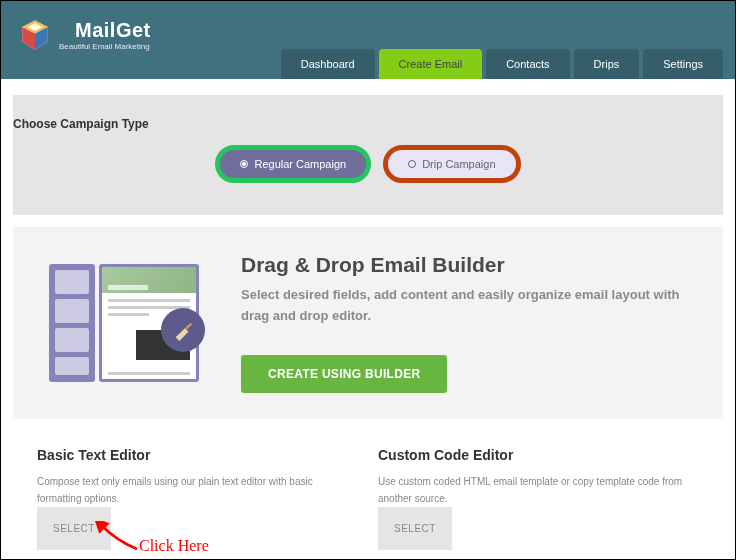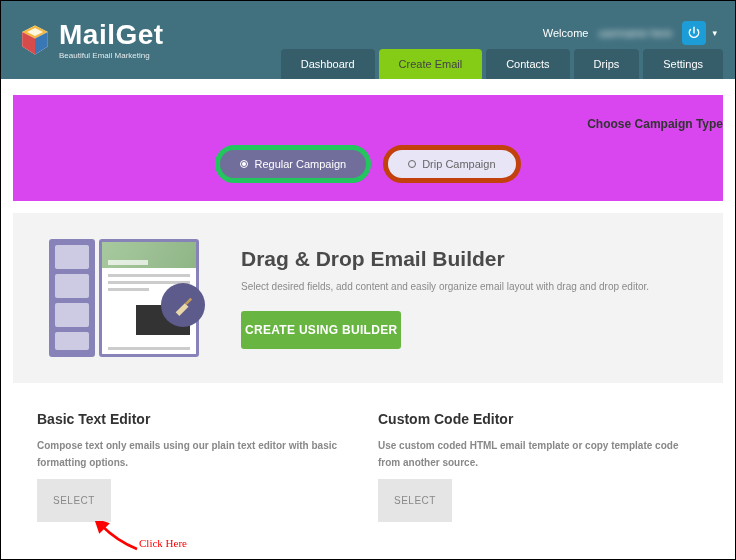--- a/index.html
+++ b/index.html
@@ -2,33 +2,33 @@
 <html><head>
 <meta charset="utf-8">
 <style>
 * { margin: 0; padding: 0; box-sizing: border-box; font-family: Arial, Helvetica, sans-serif; }
 body { background: #fff; width: 736px; height: 560px; overflow: hidden; position: relative; border: 1px solid #000; }
 
 .header { background: #41707f; height: 78px; position: relative; }
 .logo-area { position: absolute; left: 18px; top: 18px; display: flex; align-items: center; gap: 8px; }
 .logo-cube { width: 32px; height: 32px; }
 .logo-text { color: #fff; }
-.logo-title { font-size: 28px; font-weight: 600; letter-spacing: 0.5px; }
+.logo-title { font-size: 20px; font-weight: 600; letter-spacing: 0.5px; margin-left: 16px; }
 .logo-sub { font-size: 8px; opacity: 0.85; }
 
 .welcome-area { position: absolute; right: 18px; top: 20px; display: flex; align-items: center; gap: 10px; color: #fff; font-size: 11px; }
 .welcome-user { filter: blur(3px); opacity: 0.9; }
 .power-btn { width: 24px; height: 24px; background: #1d9dd8; border-radius: 4px; display: flex; align-items: center; justify-content: center; cursor: pointer; }
 .power-dropdown { color: #fff; font-size: 9px; margin-left: -4px; }
 
 .nav { position: absolute; bottom: 0; right: 12px; display: flex; gap: 4px; }
 .nav-tab { background: #365d6a; color: #fff; font-size: 11px; padding: 9px 20px; border-radius: 4px 4px 0 0; cursor: pointer; }
 .nav-tab.active { background: #84cc16; color: #444; }
 
-.campaign-type { background: #d946ef; margin: 16px 12px 12px 12px; padding: 22px 0 18px 0; text-align: right; }
+.campaign-type { background: #e5e5e5; margin: 16px 12px 12px 12px; padding: 22px 0 32px 0; text-align: left; }
 .campaign-title { font-size: 12px; font-weight: bold; color: #333; margin-bottom: 14px; }
 .campaign-options { display: flex; justify-content: center; gap: 12px; }
 .pill { padding: 8px 20px; border-radius: 20px; font-size: 11px; display: flex; align-items: center; gap: 6px; cursor: pointer; }
 .pill.selected { background: #716e9c; color: #fff; border: 5px solid #22c55e; }
 .pill.unselected { background: #e7e5f6; color: #666; border: 5px solid #c2410c; }
 .radio-dot { width: 8px; height: 8px; border-radius: 50%; border: 1px solid currentColor; display: inline-block; position: relative; }
 .pill.selected .radio-dot::after { content: ""; position: absolute; width: 4px; height: 4px; background: #fff; border-radius: 50%; top: 1px; left: 1px; }
 
 .builder-section { background: #f3f3f3; margin: 0 12px; padding: 26px 36px; display: flex; gap: 42px; align-items: center; }
 .builder-illustration { width: 150px; height: 118px; position: relative; flex-shrink: 0; }
@@ -40,59 +40,49 @@
 .ill-header::after { content: ""; position: absolute; bottom: 3px; left: 6px; width: 40px; height: 5px; background: rgba(255,255,255,0.7); }
 .ill-lines { padding: 6px; }
 .ill-line { height: 3px; background: #ccc; margin-bottom: 4px; }
 .ill-line.short { width: 50%; }
 .ill-photo { height: 30px; background: #333; margin: 4px 6px 6px 34px; }
 .ill-circle { position: absolute; right: -6px; top: 44px; width: 44px; height: 44px; background: #5d5a8c; border-radius: 50%; display: flex; align-items: center; justify-content: center; }
 .ill-brush { width: 22px; height: 22px; }
 
 .builder-text { flex: 1; }
 .builder-title { font-size: 21px; color: #4a4a4a; font-weight: 600; margin-bottom: 8px; }
-.builder-desc { font-size: 10px; color: #8a8a8a; line-height: 1.6; margin-bottom: 16px; }
-.builder-btn { background: #68b541; color: #fff; border: none; padding: 12px 4px; font-size: 12px; font-weight: bold; border-radius: 3px; cursor: pointer; letter-spacing: 0.3px; }
+.builder-desc { font-size: 13px; color: #8a8a8a; line-height: 1.6; margin-bottom: 28px; font-weight: bold; }
+.builder-btn { background: #68b541; color: #fff; border: none; padding: 12px 27px; font-size: 12px; font-weight: bold; border-radius: 3px; cursor: pointer; letter-spacing: 0.3px; }
 
 .editors { display: flex; gap: 20px; margin: 28px 36px 0 36px; }
 .editor-col { flex: 1; }
 .editor-title { font-size: 14px; font-weight: 600; color: #333; margin-bottom: 10px; }
-.editor-desc { font-size: 10px; color: #888; line-height: 1.7; margin-bottom: 8px; min-height: 30px; font-weight: bold; }
+.editor-desc { font-size: 10px; color: #888; line-height: 1.7; margin-bottom: 0; min-height: 30px; }
 .select-btn { background: #e5e5e5; color: #888; border: none; padding: 16px 16px; font-size: 10px; letter-spacing: 0.5px; cursor: pointer; }
 
 .annotation { position: absolute; left: 88px; top: 520px; pointer-events: none; }
 .annotation-arrow { position: absolute; left: 0; top: 0; }
-.annotation-text { position: absolute; left: 50px; top: 16px; color: #ff0000; font-size: 11px; font-family: Georgia, serif; white-space: nowrap; }
+.annotation-text { position: absolute; left: 50px; top: 16px; color: #ff0000; font-size: 16px; font-family: Georgia, serif; white-space: nowrap; }
 </style>
 </head>
 <body>
 
 <div class="header">
   <div class="logo-area">
     <svg class="logo-cube" viewBox="0 0 40 40">
       <polygon points="20,2 36,10 36,28 20,38 4,28 4,10" fill="#fff"></polygon>
       <polygon points="20,2 36,10 20,18 4,10" fill="#f4b942"></polygon>
       <polygon points="4,10 20,18 20,38 4,28" fill="#d84b4b"></polygon>
       <polygon points="36,10 20,18 20,38 36,28" fill="#3a77b5"></polygon>
       <polygon points="20,5 30,10 20,15 10,10" fill="#fff8e0"></polygon>
     </svg>
     <div class="logo-text">
       <div class="logo-title">MailGet</div>
       <div class="logo-sub">Beautiful Email Marketing</div>
     </div>
-  </div>
-  <div class="welcome-area">
-    <span>Welcome</span>
-    <span class="welcome-user">username here</span>
-    <div class="power-btn">
-      <svg width="14" height="14" viewBox="0 0 24 24">
-        <path d="M12 2v10M6 6a8 8 0 1 0 12 0" stroke="#fff" stroke-width="2.5" fill="none" stroke-linecap="round"></path>
-      </svg>
-    </div>
-    <span class="power-dropdown">▾</span>
   </div>
   <div class="nav">
     <div class="nav-tab">Dashboard</div>
     <div class="nav-tab active">Create Email</div>
     <div class="nav-tab">Contacts</div>
     <div class="nav-tab">Drips</div>
     <div class="nav-tab">Settings</div>
   </div>
 </div>
 

